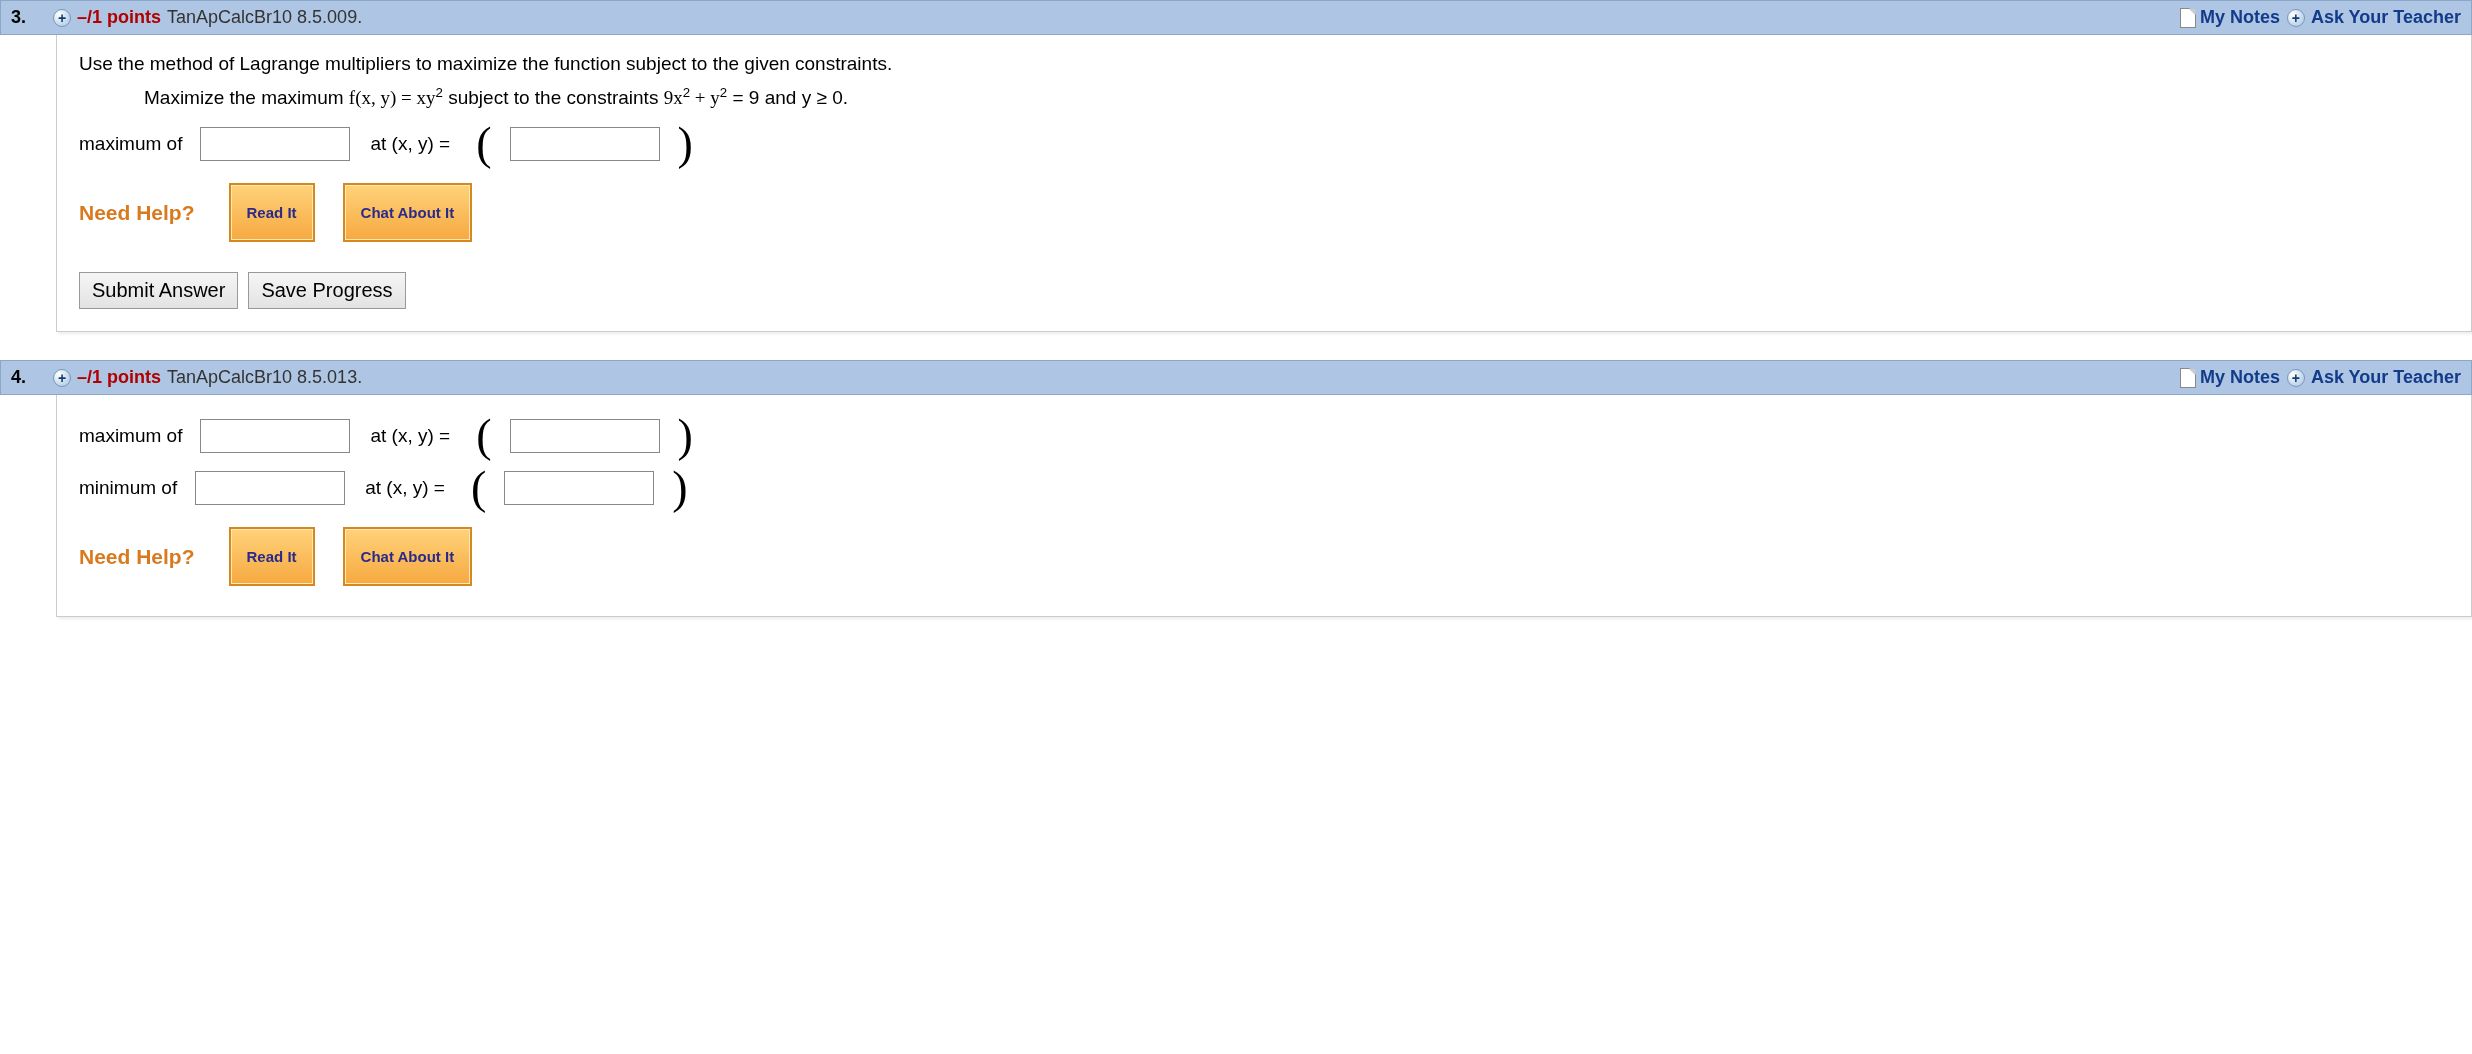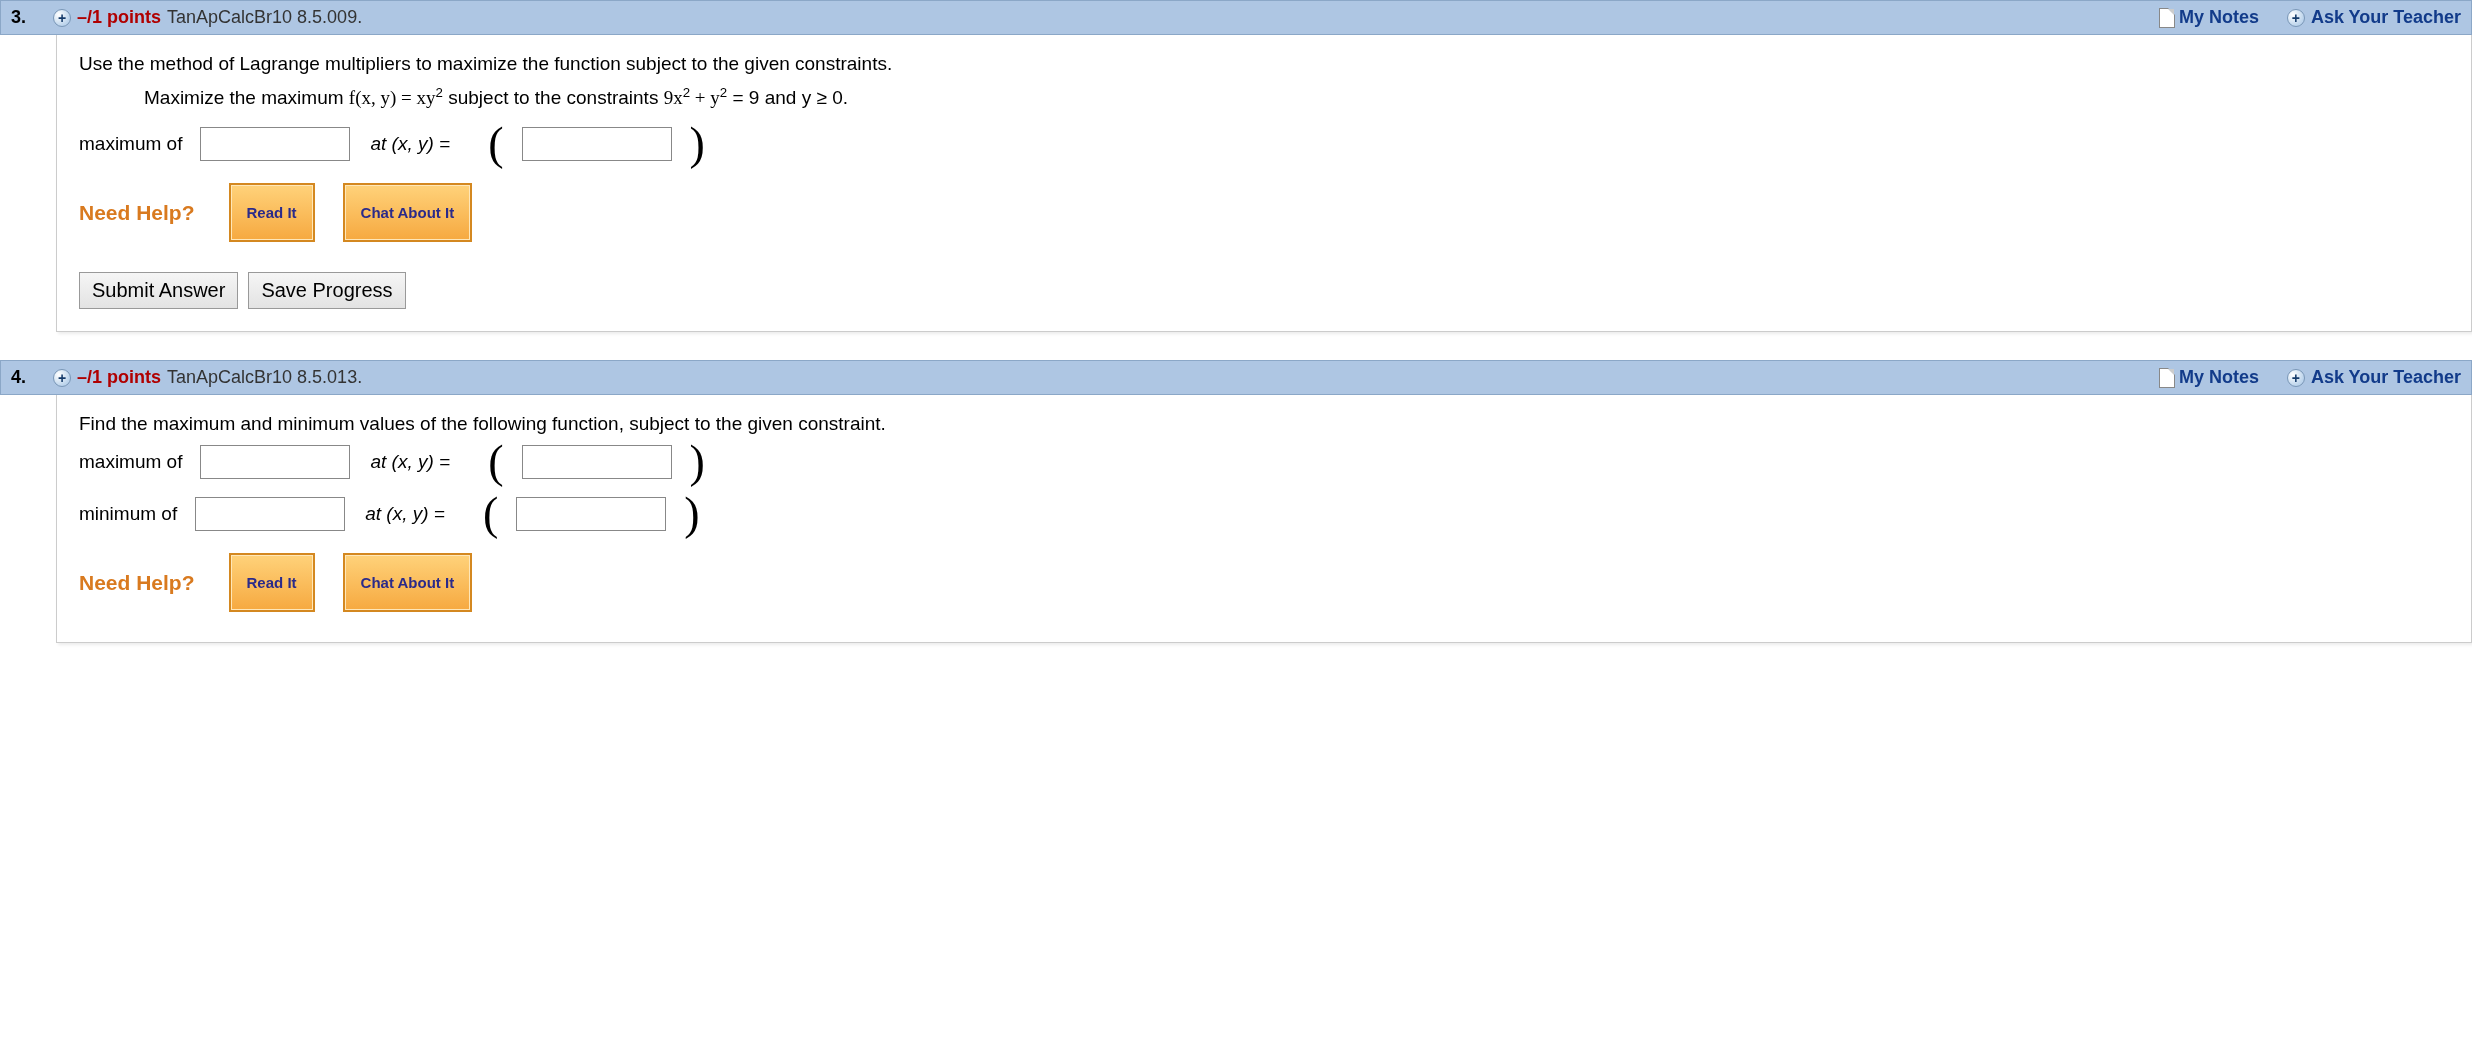--- a/index.html
+++ b/index.html
@@ -48,21 +48,21 @@
     font-weight: bold;
     margin-right: 6px;
   }
   .source {
     color: #333;
   }
   .header-right {
     margin-left: auto;
     display: flex;
     align-items: center;
-    gap: 28px;
+    gap: 7px;
   }
   .note-icon {
     display: inline-block;
     width: 16px;
     height: 20px;
     background: #fff;
     border: 1px solid #888;
     position: relative;
     margin-right: 4px;
   }
@@ -121,22 +121,21 @@
   }
   .numbox {
     height: 34px;
     width: 150px;
     border: 1px solid #888;
     background: #fff;
     font-size: 18px;
     padding: 2px 4px;
   }
   .atxy {
-    margin: 0 20px 0 4px;
-    font-style: italic;
+    margin: 0 8px 0 4px;
   }
   .paren {
     font-family: "Times New Roman", serif;
     font-size: 46px;
     line-height: 0.6;
     color: #000;
     padding: 0 2px;
     position: relative;
     top: -1px;
   }
@@ -231,21 +230,20 @@
             <span class="note-icon"></span>
             <span>My Notes</span>
           </span>
           <span class="askteacher">
             <span class="plus-icon">+</span>
             <span>Ask Your Teacher</span>
           </span>
         </span>
       </div>
       <div class="qbody">
-        <div class="prompt">Find the maximum and minimum values of the following function, subject to the given constraint.</div>
         <div class="answer-row">
           <span class="label">maximum of</span>
           <input type="text" class="numbox" style="">
           <span class="atxy">at (x, y)  = </span>
           <span class="paren">(</span>
           <input type="text" class="numbox" style="">
           <span class="paren">)</span>
         </div>
         <div class="answer-row">
           <span class="label">minimum of</span>

